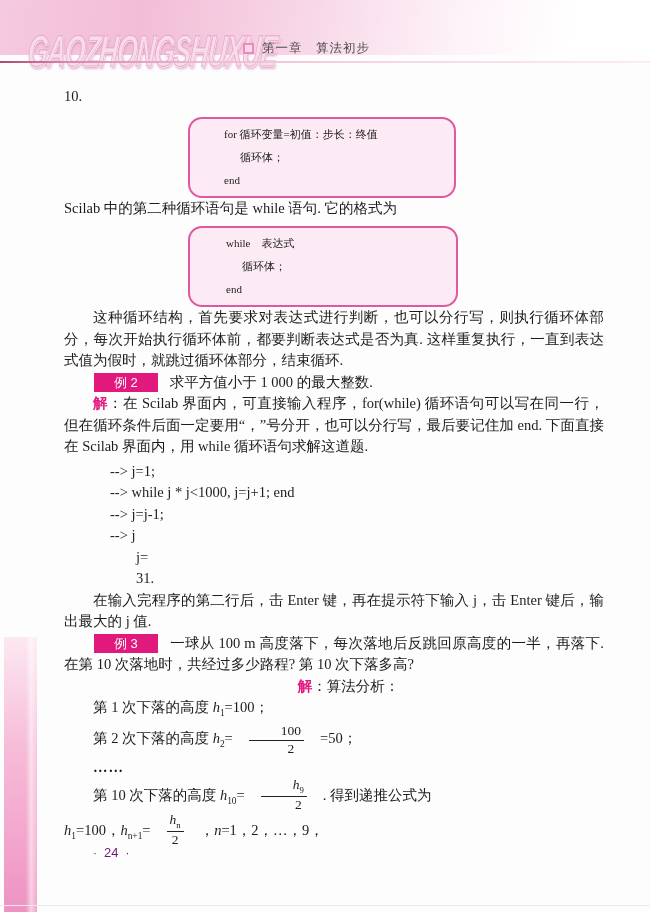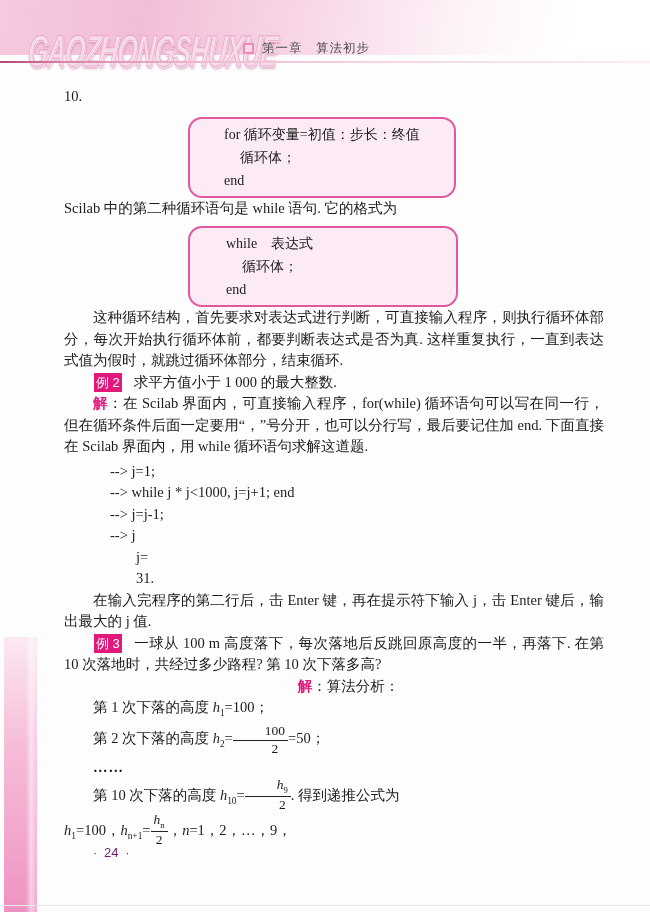--- a/index.html
+++ b/index.html
@@ -29,48 +29,48 @@
 
   .bottom-rule{position:absolute;left:0;right:0;bottom:6px;height:1px;background:#eaeaec;}
 
   
   .content{position:absolute;left:64px;top:86px;width:540px;font-size:14.5px;line-height:21.5px;}
   .content p{margin:0;}
   .item-number{margin-left:50px;}
   .for-intro{margin-left:20px;margin-top:1px;}
 
   .code-box{width:214px;margin:9px 0 0 124px;border:2px solid #e0599f;border-radius:14px;
-    background:#fcebf5;padding:4px 16px 4px 34px;font-size:14px;line-height:23px;}
+    background:#fcebf5;padding:4px 16px 4px 34px;font-size:11px;line-height:23px;}
   .code-box .indent1{margin-left:16px;}
   .while-intro{margin:11px 0 0 4px;}
   .box2{margin-top:7px;padding-left:36px;}
 
   .loop-explain{margin-top:9px;text-indent:2em;text-align:justify;}
 
   .example-row{margin-top:5px;text-align:justify;}
   .badge{display:inline-block;background:#e2197d;color:#fff;
     font-family:"Liberation Sans","DejaVu Sans",sans-serif;font-size:13px;line-height:19px;
-    padding:0 2px;border-radius:0;margin:0 12px 0 30px;}
+    padding:0 20px;border-radius:0;margin:0 12px 0 30px;}
   .sol-label{color:#e2197d;font-weight:bold;}
 
   .solution{margin-top:3px;text-indent:2em;text-align:justify;}
   .code-block{margin:3px 0 0 46px;}
   .code-line{line-height:21.5px;}
   .code-line.shift{margin-left:26px;}
   .note{margin-top:2px;text-indent:2em;text-align:justify;}
 
   .sol-intro{margin-top:4px;text-indent:2em;text-align:center;}
   .math-line{margin-top:3px;text-indent:2em;}
   .ellipsis-line{margin-top:2px;text-indent:2em;font-weight:bold;letter-spacing:1px;}
   .recurrence{margin-top:7px;text-indent:0;}
 
   .mvar{font-style:italic;}
   sub{font-size:0.65em;}
   .frac{display:inline-block;vertical-align:-0.7em;text-align:center;line-height:1.08;
-    margin:0 0;font-size:13.5px;}
+    margin:0 16px;font-size:13.5px;}
   .frac .fnum{display:block;border-bottom:1.2px solid #222;padding:0 3px 1px;}
   .frac .fden{display:block;padding-top:1px;}
 
   .footer{position:absolute;left:86px;top:845px;font-family:"Liberation Sans","DejaVu Sans",sans-serif;
     font-size:13px;color:#701a75;}
   .footer .dot{font-size:12px;margin:0 7px;}
 </style>
 </head>
 <body>
 
@@ -98,21 +98,21 @@
     </div>
 
     <p class="while-intro">Scilab 中的第二种循环语句是 while 语句. 它的格式为</p>
 
     <div class="code-box box2">
       <div>while　表达式</div>
       <div class="indent1">循环体；</div>
       <div>end</div>
     </div>
 
-    <p class="loop-explain">这种循环结构，首先要求对表达式进行判断，可直接输入程序，则执行循环体部分，每次开始执行循环体前，都要判断表达式是否为真. 这样重复执行，一直到表达式值为假时，就跳过循环体部分，结束循环.</p>
+    <p class="loop-explain">这种循环结构，首先要求对表达式进行判断，也可以分行写，则执行循环体部分，每次开始执行循环体前，都要判断表达式是否为真. 这样重复执行，一直到表达式值为假时，就跳过循环体部分，结束循环.</p>
 
     <p class="example-row"><span class="badge">例 2</span><span>求平方值小于 1 000 的最大整数.</span></p>
 
     <p class="solution"><span class="sol-label">解</span><span>：</span><span>在 Scilab 界面内，可直接输入程序，for(while) 循环语句可以写在同一行，但在循环条件后面一定要用“，”号分开，也可以分行写，最后要记住加 end. 下面直接在 Scilab 界面内，用 while 循环语句求解这道题.</span></p>
 
     <div class="code-block">
       <div class="code-line">--&gt; j=1;</div>
       <div class="code-line">--&gt; while  j * j&lt;1000, j=j+1; end</div>
       <div class="code-line">--&gt; j=j-1;</div>
       <div class="code-line">--&gt; j</div>

